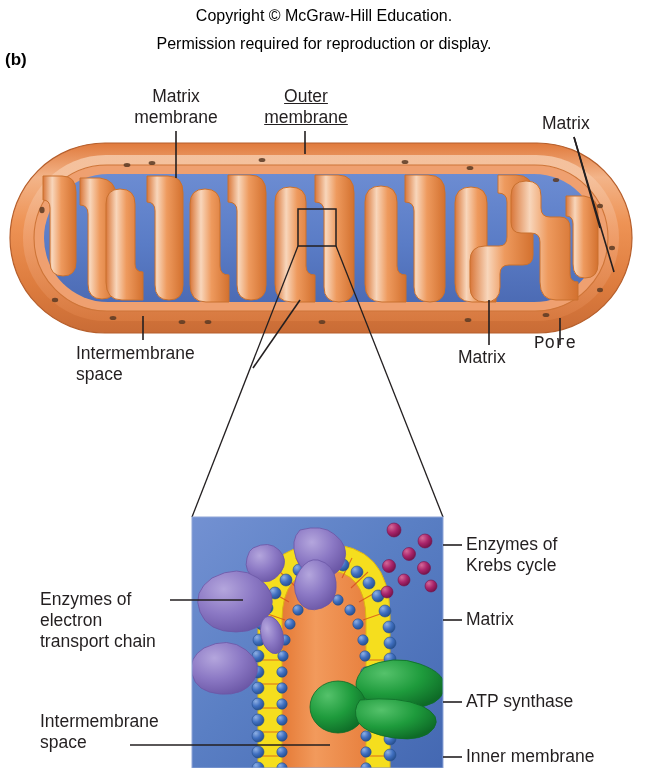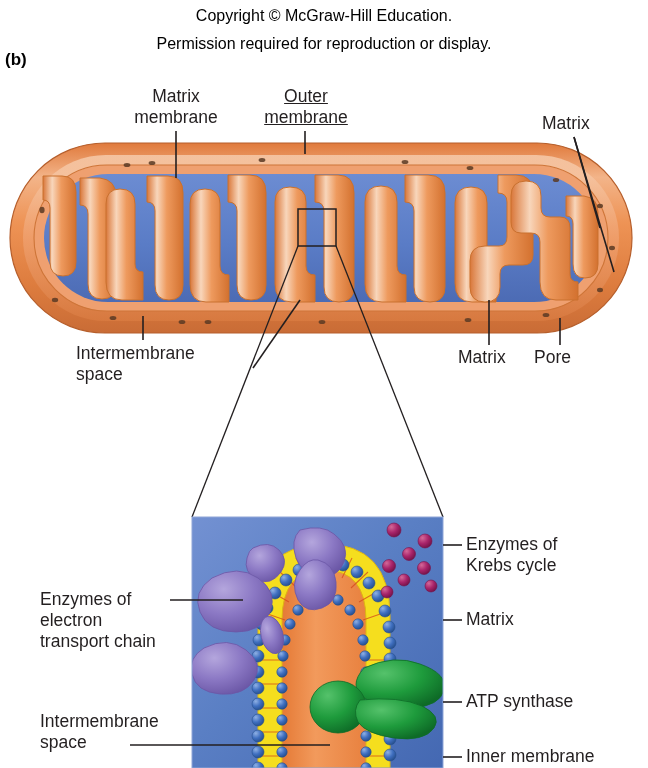--- a/index.html
+++ b/index.html
@@ -334,21 +334,21 @@
   <div class="label center-align" style="left:248px; top:86px; width:116px;text-decoration:underline;">Outer
 membrane</div>
 
   <div class="label" style="left:542px; top:113px;">Matrix</div>
 
   <div class="label" style="left:76px; top:343px;">Intermembrane
 space</div>
 
   <div class="label" style="left:458px; top:347px;">Matrix</div>
 
-  <div class="label" style="left:534px; top:347px;">Pore</div>
+  <div class="label" style="left:534px; top:333px;font-family:Liberation Mono, monospace;">Pore</div>
 
   <div class="label" style="left:466px; top:534px;">Enzymes of
 Krebs cycle</div>
 
   <div class="label" style="left:466px; top:609px;">Matrix</div>
 
   <div class="label" style="left:466px; top:691px;">ATP synthase</div>
 
   <div class="label" style="left:466px; top:746px;">Inner membrane</div>
 

